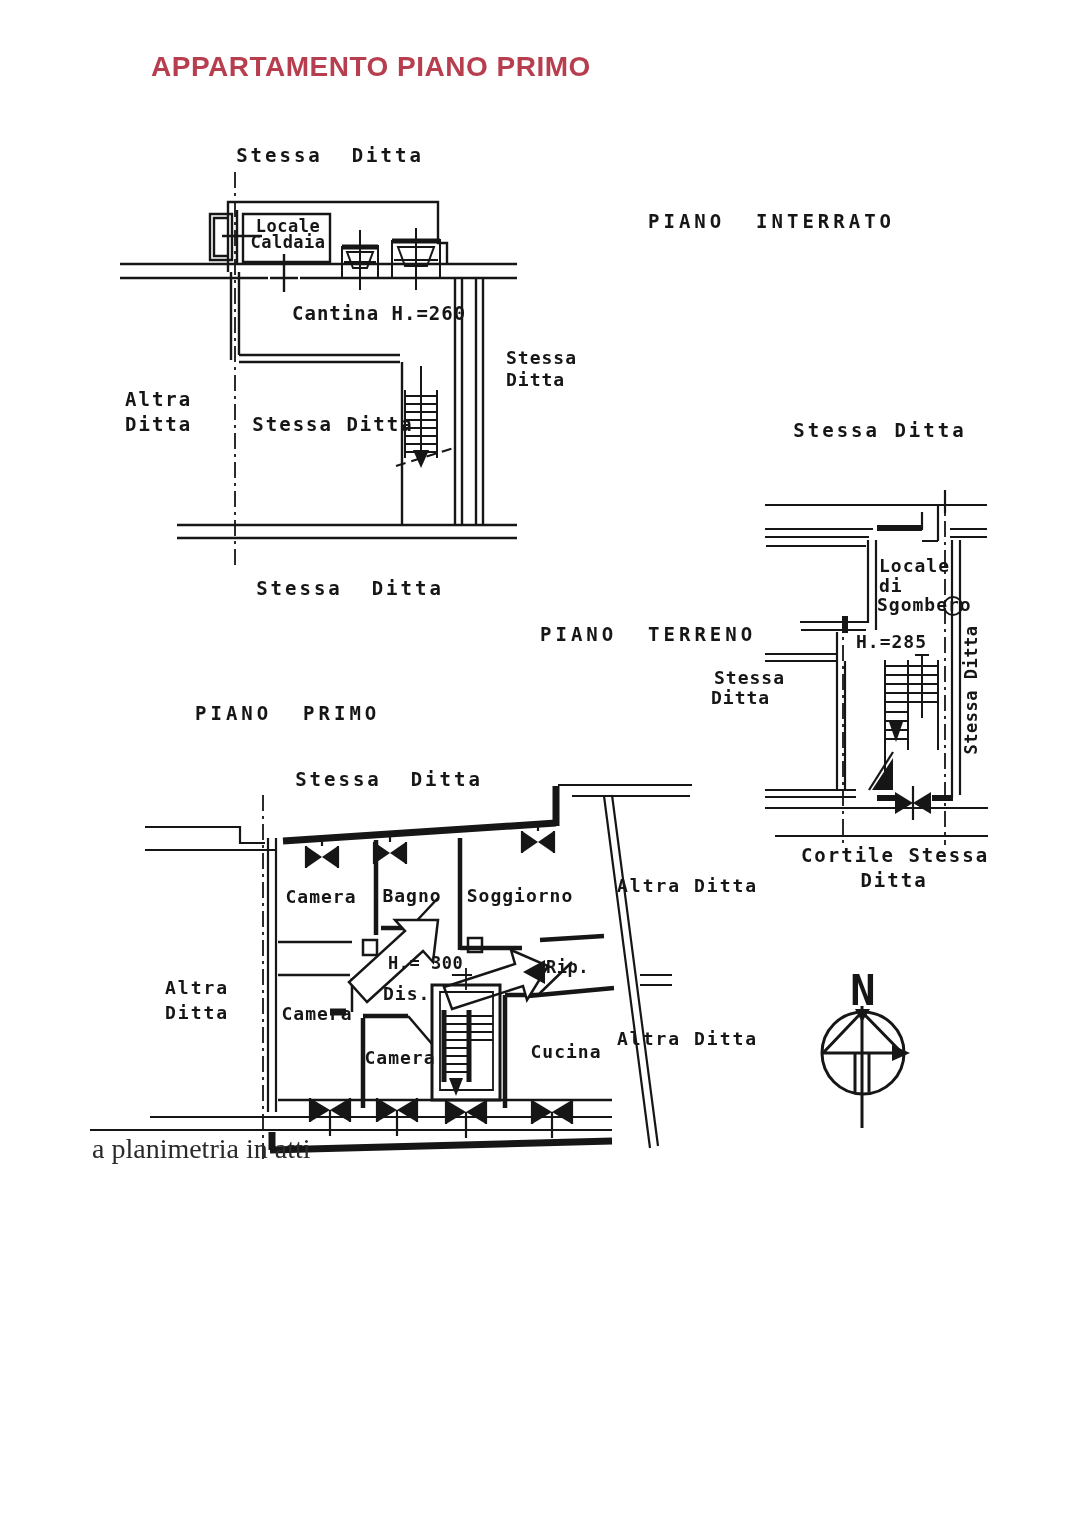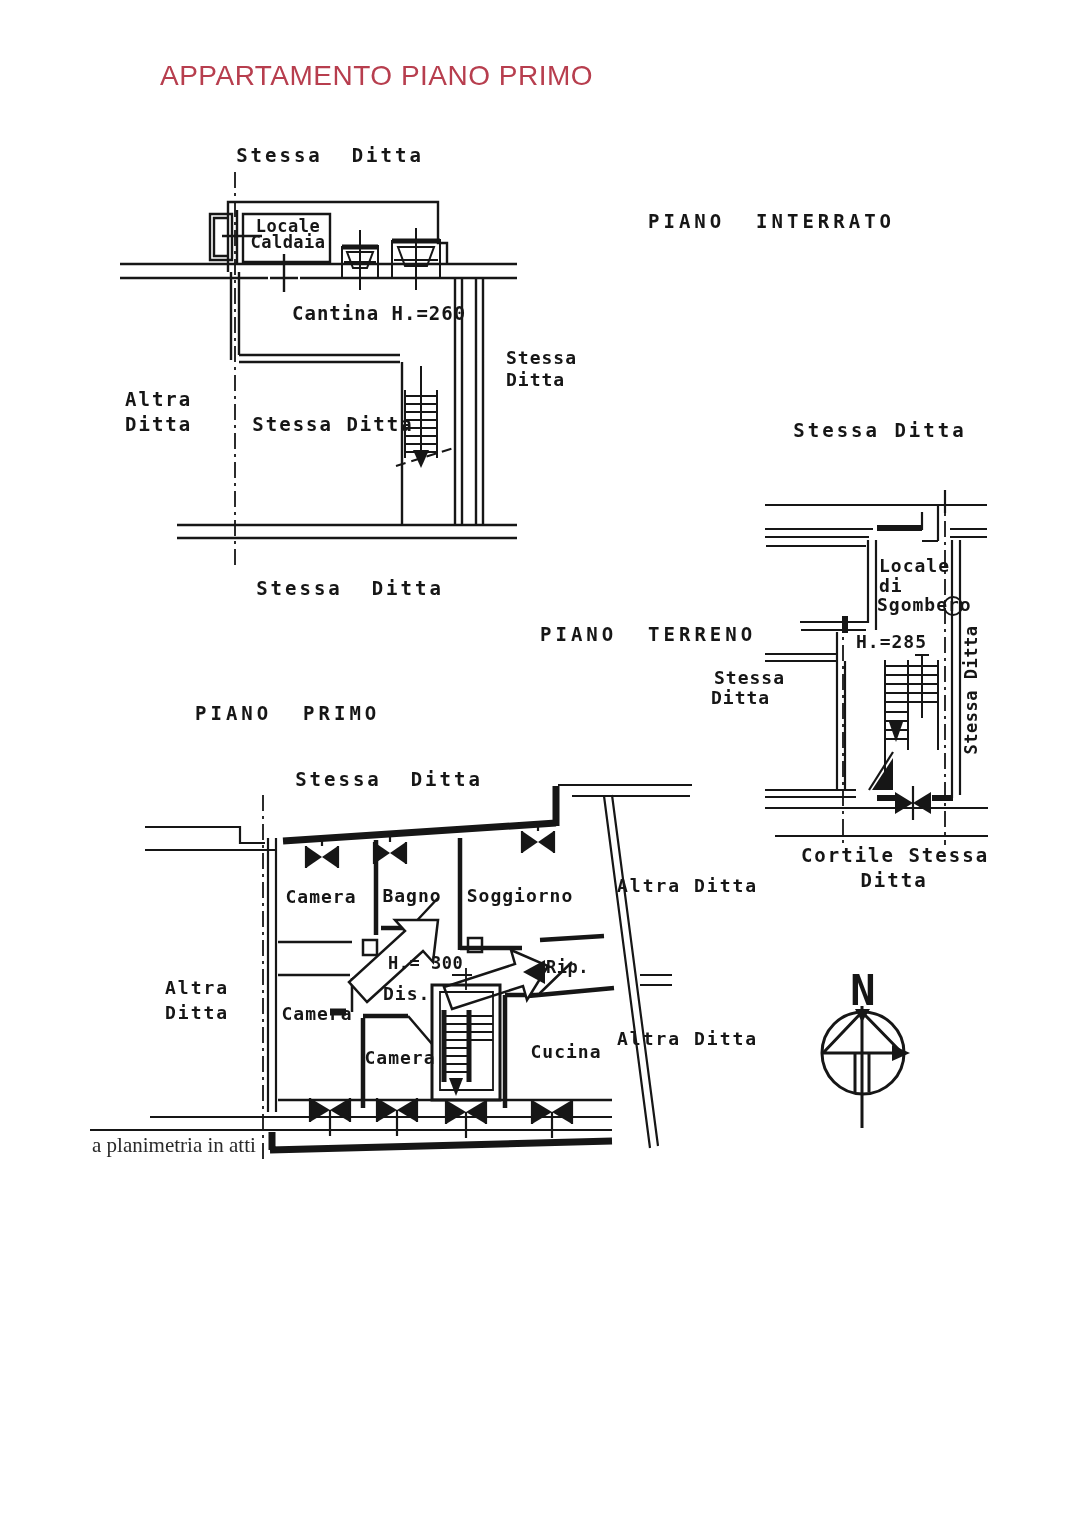--- a/index.html
+++ b/index.html
@@ -2,29 +2,29 @@
 <html><head>
 <meta charset="utf-8">
 <style>
   html,body{margin:0;padding:0;background:#888;}
   .page{
     position:relative;width:1085px;height:1535px;margin:0 auto;
     background:#ffffff;overflow:hidden;
     font-family:"DejaVu Sans Mono", monospace;
   }
   .doc-title{
-    position:absolute;left:148px;top:48px;margin:12px;
+    position:absolute;left:148px;top:48px;margin:3px;
     font-family:"Liberation Sans", sans-serif;
-    font-size:28px;font-weight:400;letter-spacing:0.5px;
+    font-size:28px;font-weight:700;letter-spacing:0.5px;
     color:#b73e4e;white-space:pre;
   }
   .footer-note{
     position:absolute;left:92px;top:1133px;
     font-family:"Liberation Serif", serif;
-    font-size:21px;color:#2a2a2a;white-space:pre;
+    font-size:28px;color:#2a2a2a;white-space:pre;
   }
   svg.plan{position:absolute;left:0;top:0;}
   svg text{
     white-space:pre;
     fill:#161616;
     font-family:"DejaVu Sans Mono", monospace;
     font-weight:bold;
   }
   .lbl   {font-size:19px;letter-spacing:1px;}
   .lbl18 {font-size:18px;letter-spacing:1px;}

